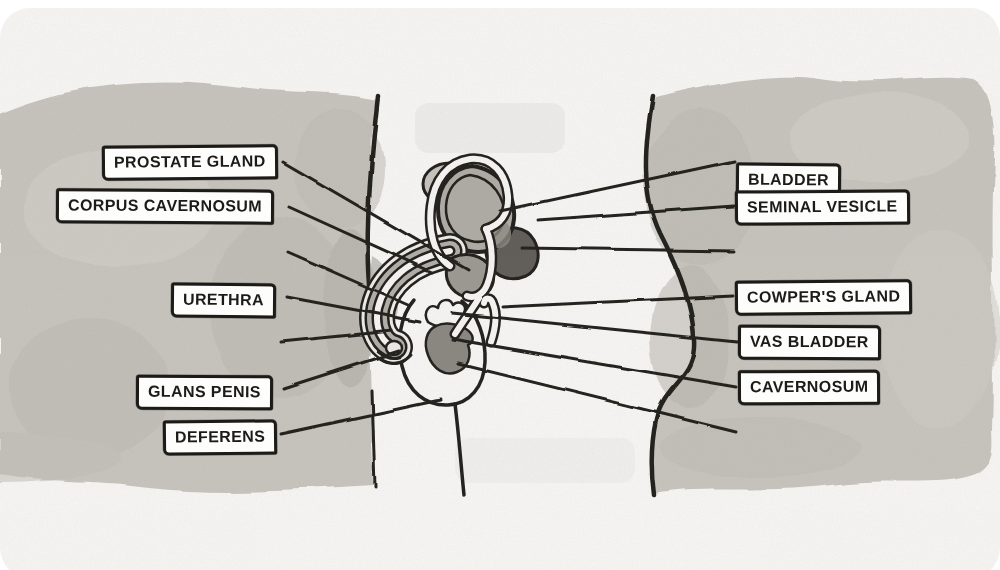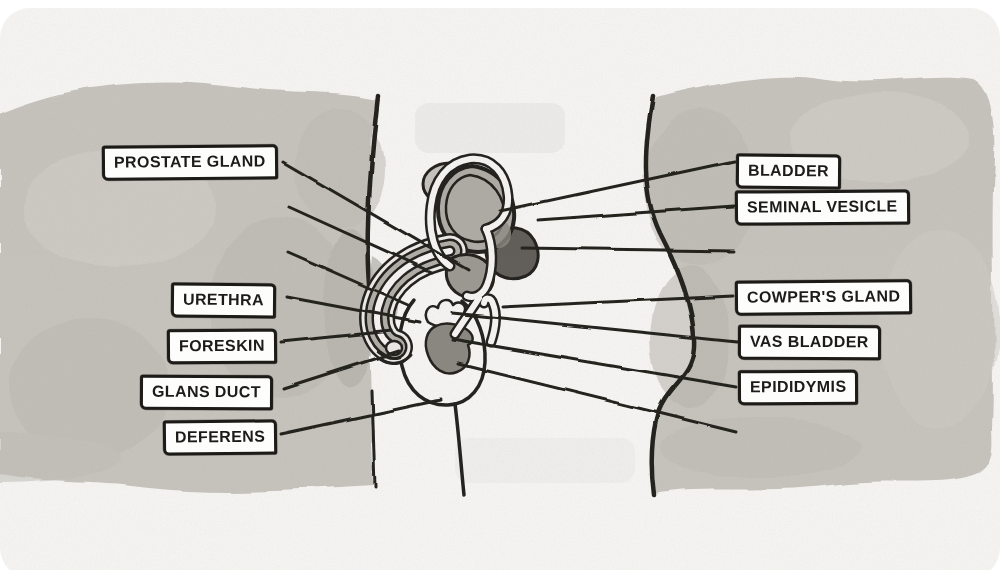--- a/index.html
+++ b/index.html
@@ -152,24 +152,24 @@
       <path d="M734,288 L503,299"></path>
       <path d="M737,334 L452,305"></path>
       <path d="M737,379 L452,331"></path>
       <path d="M736,424 L459,356"></path>
     </g>
 
     <rect x="0" y="0" width="1000" height="570" filter="url(#grain)" opacity="0.10" fill="#888"></rect>
   </svg>
 
   <div class="label r1" style="right:722px;top:137px"><span>PROSTATE GLAND</span></div>
+  <div class="label r2" style="right:726px;top:181px"><span>CORPUS CAVERNOSUM</span></div>
   <div class="label r4" style="right:724px;top:275px"><span>URETHRA</span></div>
-  <div class="label r5" style="right:723px;top:321px"><span>FORESKIN</span></div>
-  <div class="label r6" style="right:727px;top:367px"><span>GLANS DUCT</span></div>
+  <div class="label r6" style="right:727px;top:367px"><span>GLANS PENIS</span></div>
   <div class="label r7" style="right:723px;top:412px"><span>DEFERENS</span></div>
 
-  <div class="label r4" style="left:736px;top:146px"><span>BLADDER</span></div>
+  <div class="label r4" style="left:736px;top:155px"><span>BLADDER</span></div>
   <div class="label r5" style="left:735px;top:182px"><span>SEMINAL VESICLE</span></div>
   <div class="label r1" style="left:735px;top:272px"><span>COWPER'S GLAND</span></div>
   <div class="label r6" style="left:738px;top:317px"><span>VAS BLADDER</span></div>
-  <div class="label r3" style="left:738px;top:362px"><span>EPIDIDYMIS</span></div>
+  <div class="label r3" style="left:738px;top:362px"><span>CAVERNOSUM</span></div>
 
 </div>
 
 </body></html>

